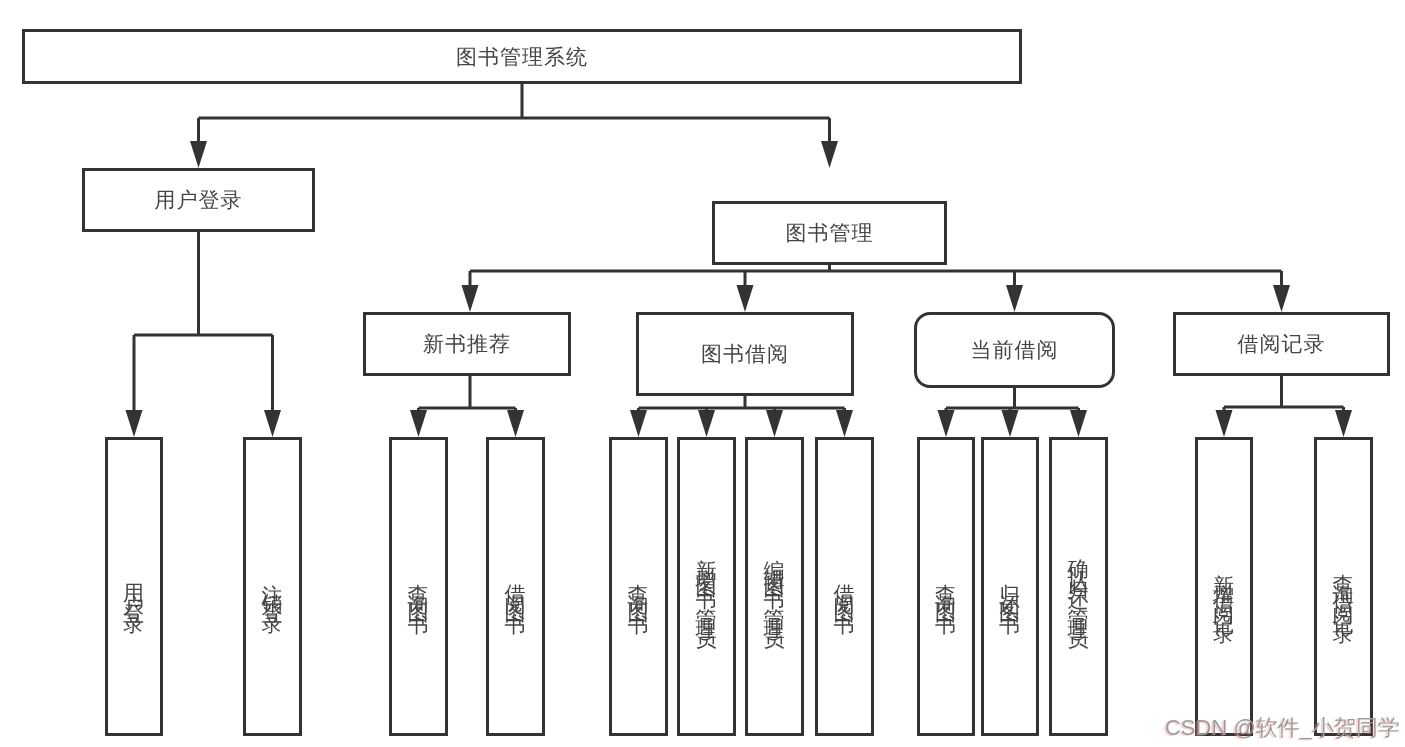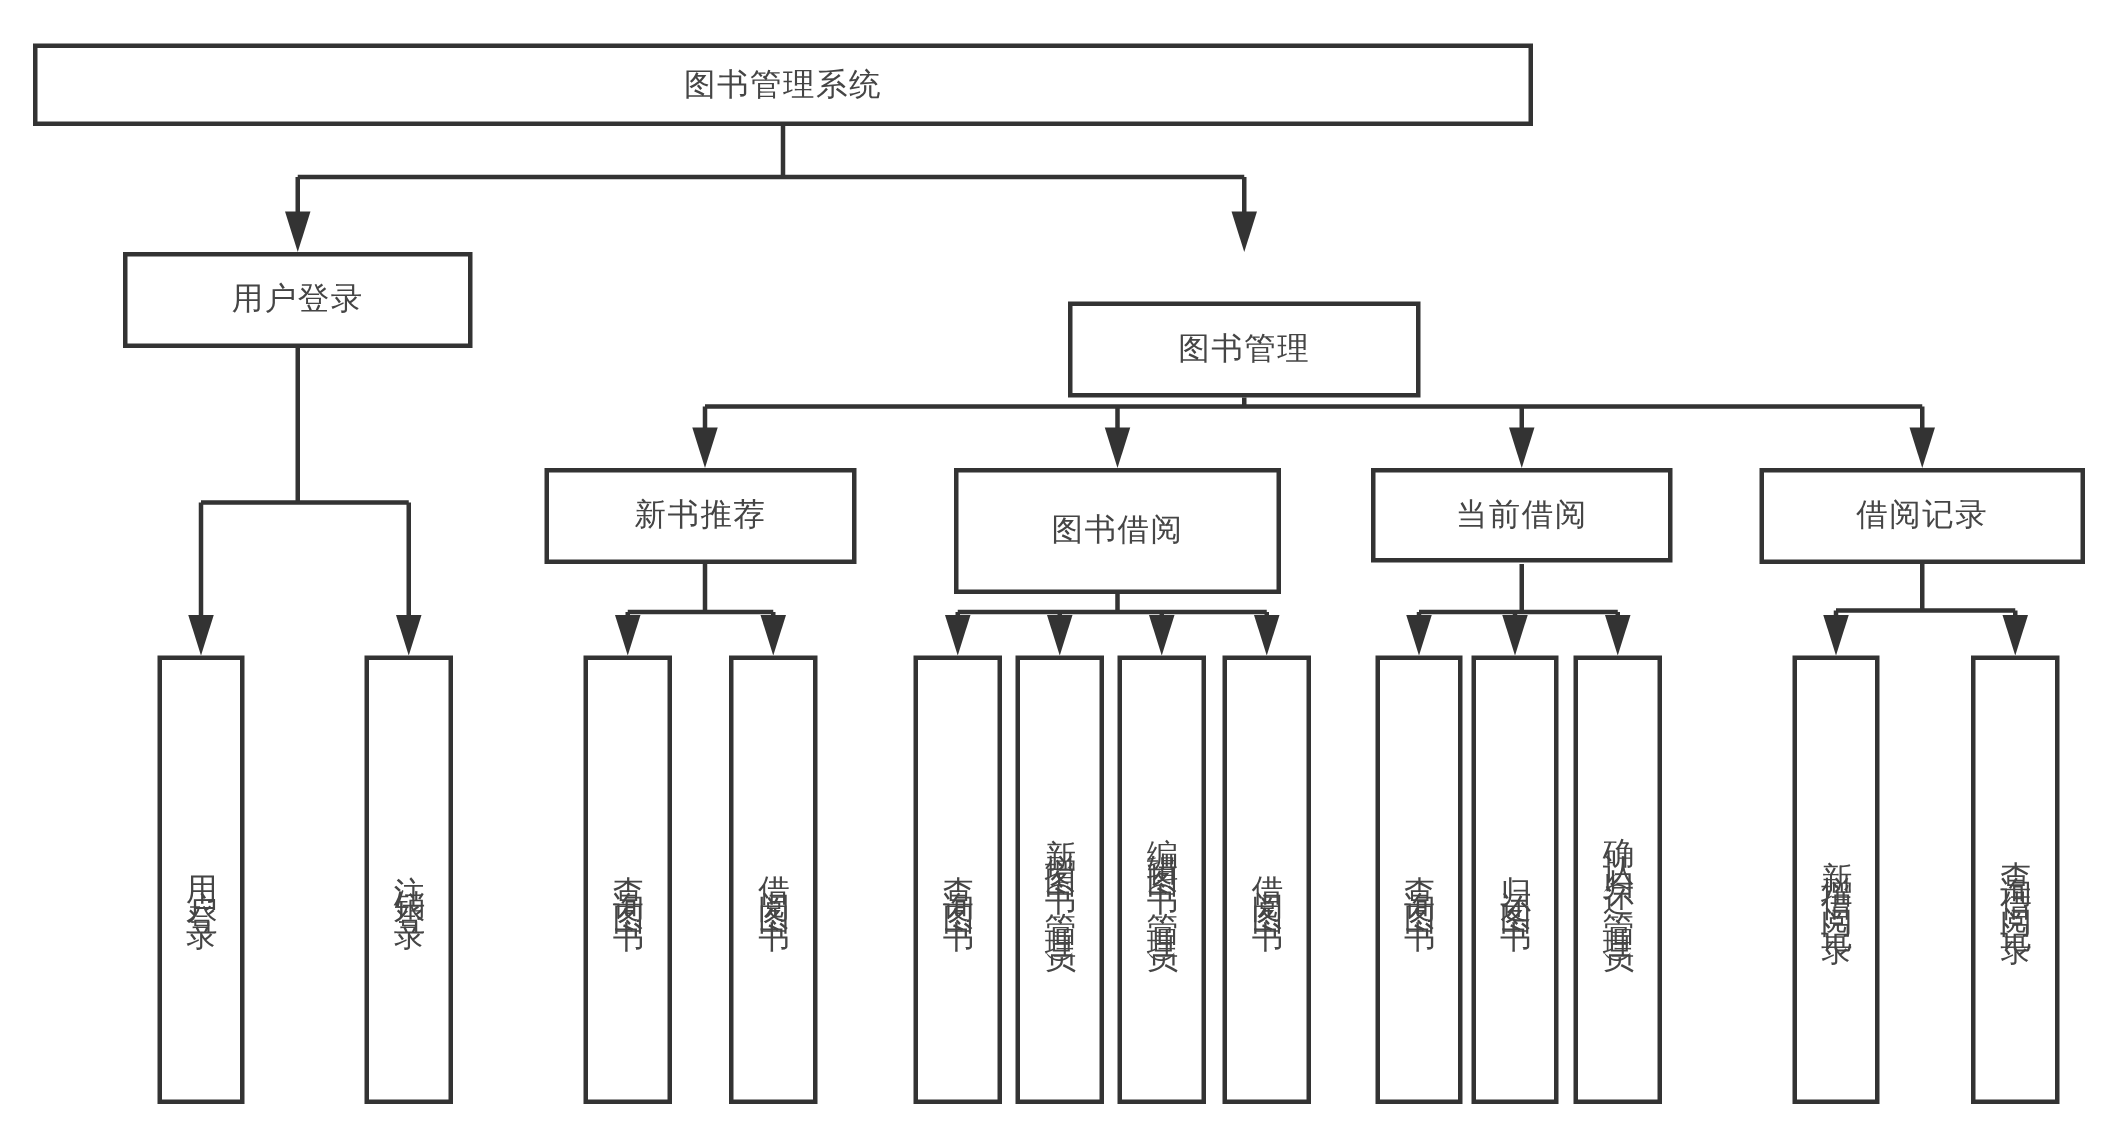--- a/index.html
+++ b/index.html
@@ -86,35 +86,36 @@
     </g>
   </svg>
 
   <div class="node h" style="left:22px; top:13px; width:1000px; height:55px;margin-top:16px;">图书管理系统</div>
 
   <div class="node h" style="left:82px; top:168px; width:233px; height:64px;">用户登录</div>
   <div class="node h" style="left:712px; top:168px; width:235px; height:64px;margin-top:33px;">图书管理</div>
 
   <div class="node h" style="left:363px; top:312px; width:208px; height:64px;">新书推荐</div>
   <div class="node h" style="left:636px; top:312px; width:218px; height:84px;">图书借阅</div>
-  <div class="node h" style="left:914px; top:312px; width:201px; height:63px;">当前借阅</div>
+  <div class="node h" style="left:914px; top:312px; width:201px; height:76px;border-radius:16px;">当前借阅</div>
   <div class="node h" style="left:1173px; top:312px; width:217px; height:64px;">借阅记录</div>
 
   <div class="node v" style="left:105px; top:437px; width:58px; height:299px;">用户登录</div>
   <div class="node v" style="left:243px; top:437px; width:59px; height:299px;">注销登录</div>
 
   <div class="node v" style="left:389px; top:437px; width:59px; height:299px;">查询图书</div>
   <div class="node v" style="left:486px; top:437px; width:59px; height:299px;">借阅图书</div>
 
   <div class="node v" style="left:609px; top:437px; width:59px; height:299px;">查询图书</div>
   <div class="node v" style="left:677px; top:437px; width:59px; height:299px;">新增图书（管理员）</div>
   <div class="node v" style="left:745px; top:437px; width:59px; height:299px;">编辑图书（管理员）</div>
   <div class="node v" style="left:815px; top:437px; width:59px; height:299px;">借阅图书</div>
 
   <div class="node v" style="left:917px; top:437px; width:58px; height:299px;">查询图书</div>
   <div class="node v" style="left:981px; top:437px; width:58px; height:299px;">归还图书</div>
   <div class="node v" style="left:1049px; top:437px; width:59px; height:299px;">确认归还（管理员）</div>
 
   <div class="node v" style="left:1195px; top:437px; width:58px; height:299px;">新增借阅记录</div>
   <div class="node v" style="left:1314px; top:437px; width:59px; height:299px;">查询借阅记录</div>
 
+  <div class="watermark">CSDN @软件_小贺同学</div>
 
 </div>
 
 </body></html>

